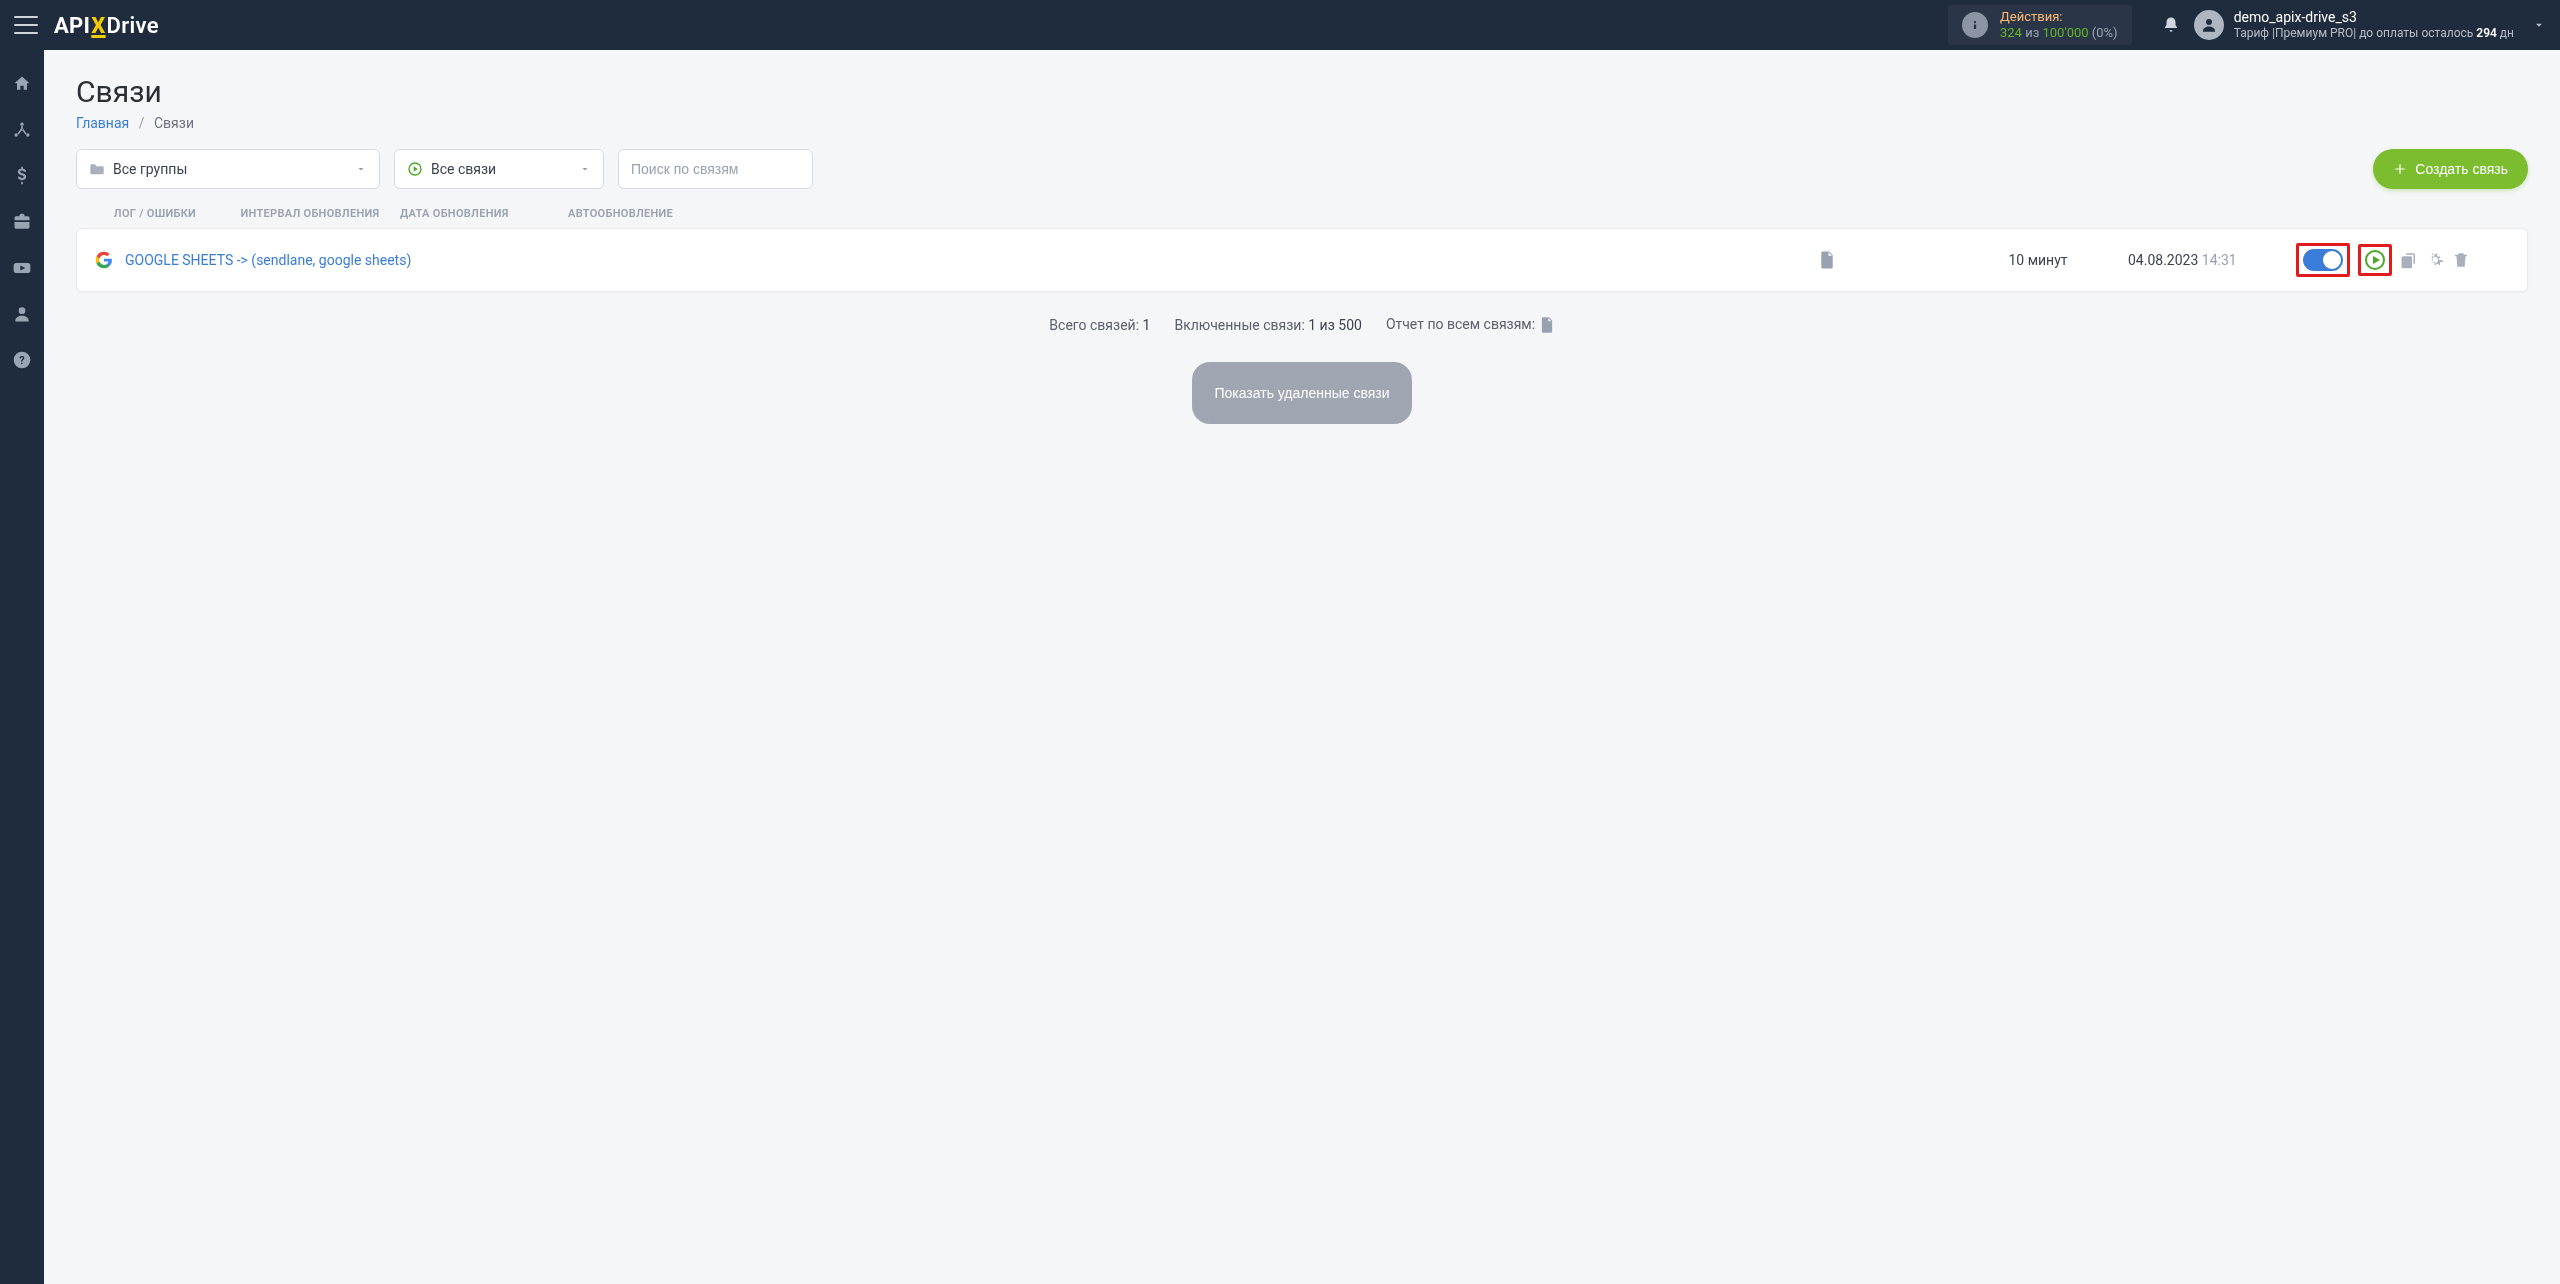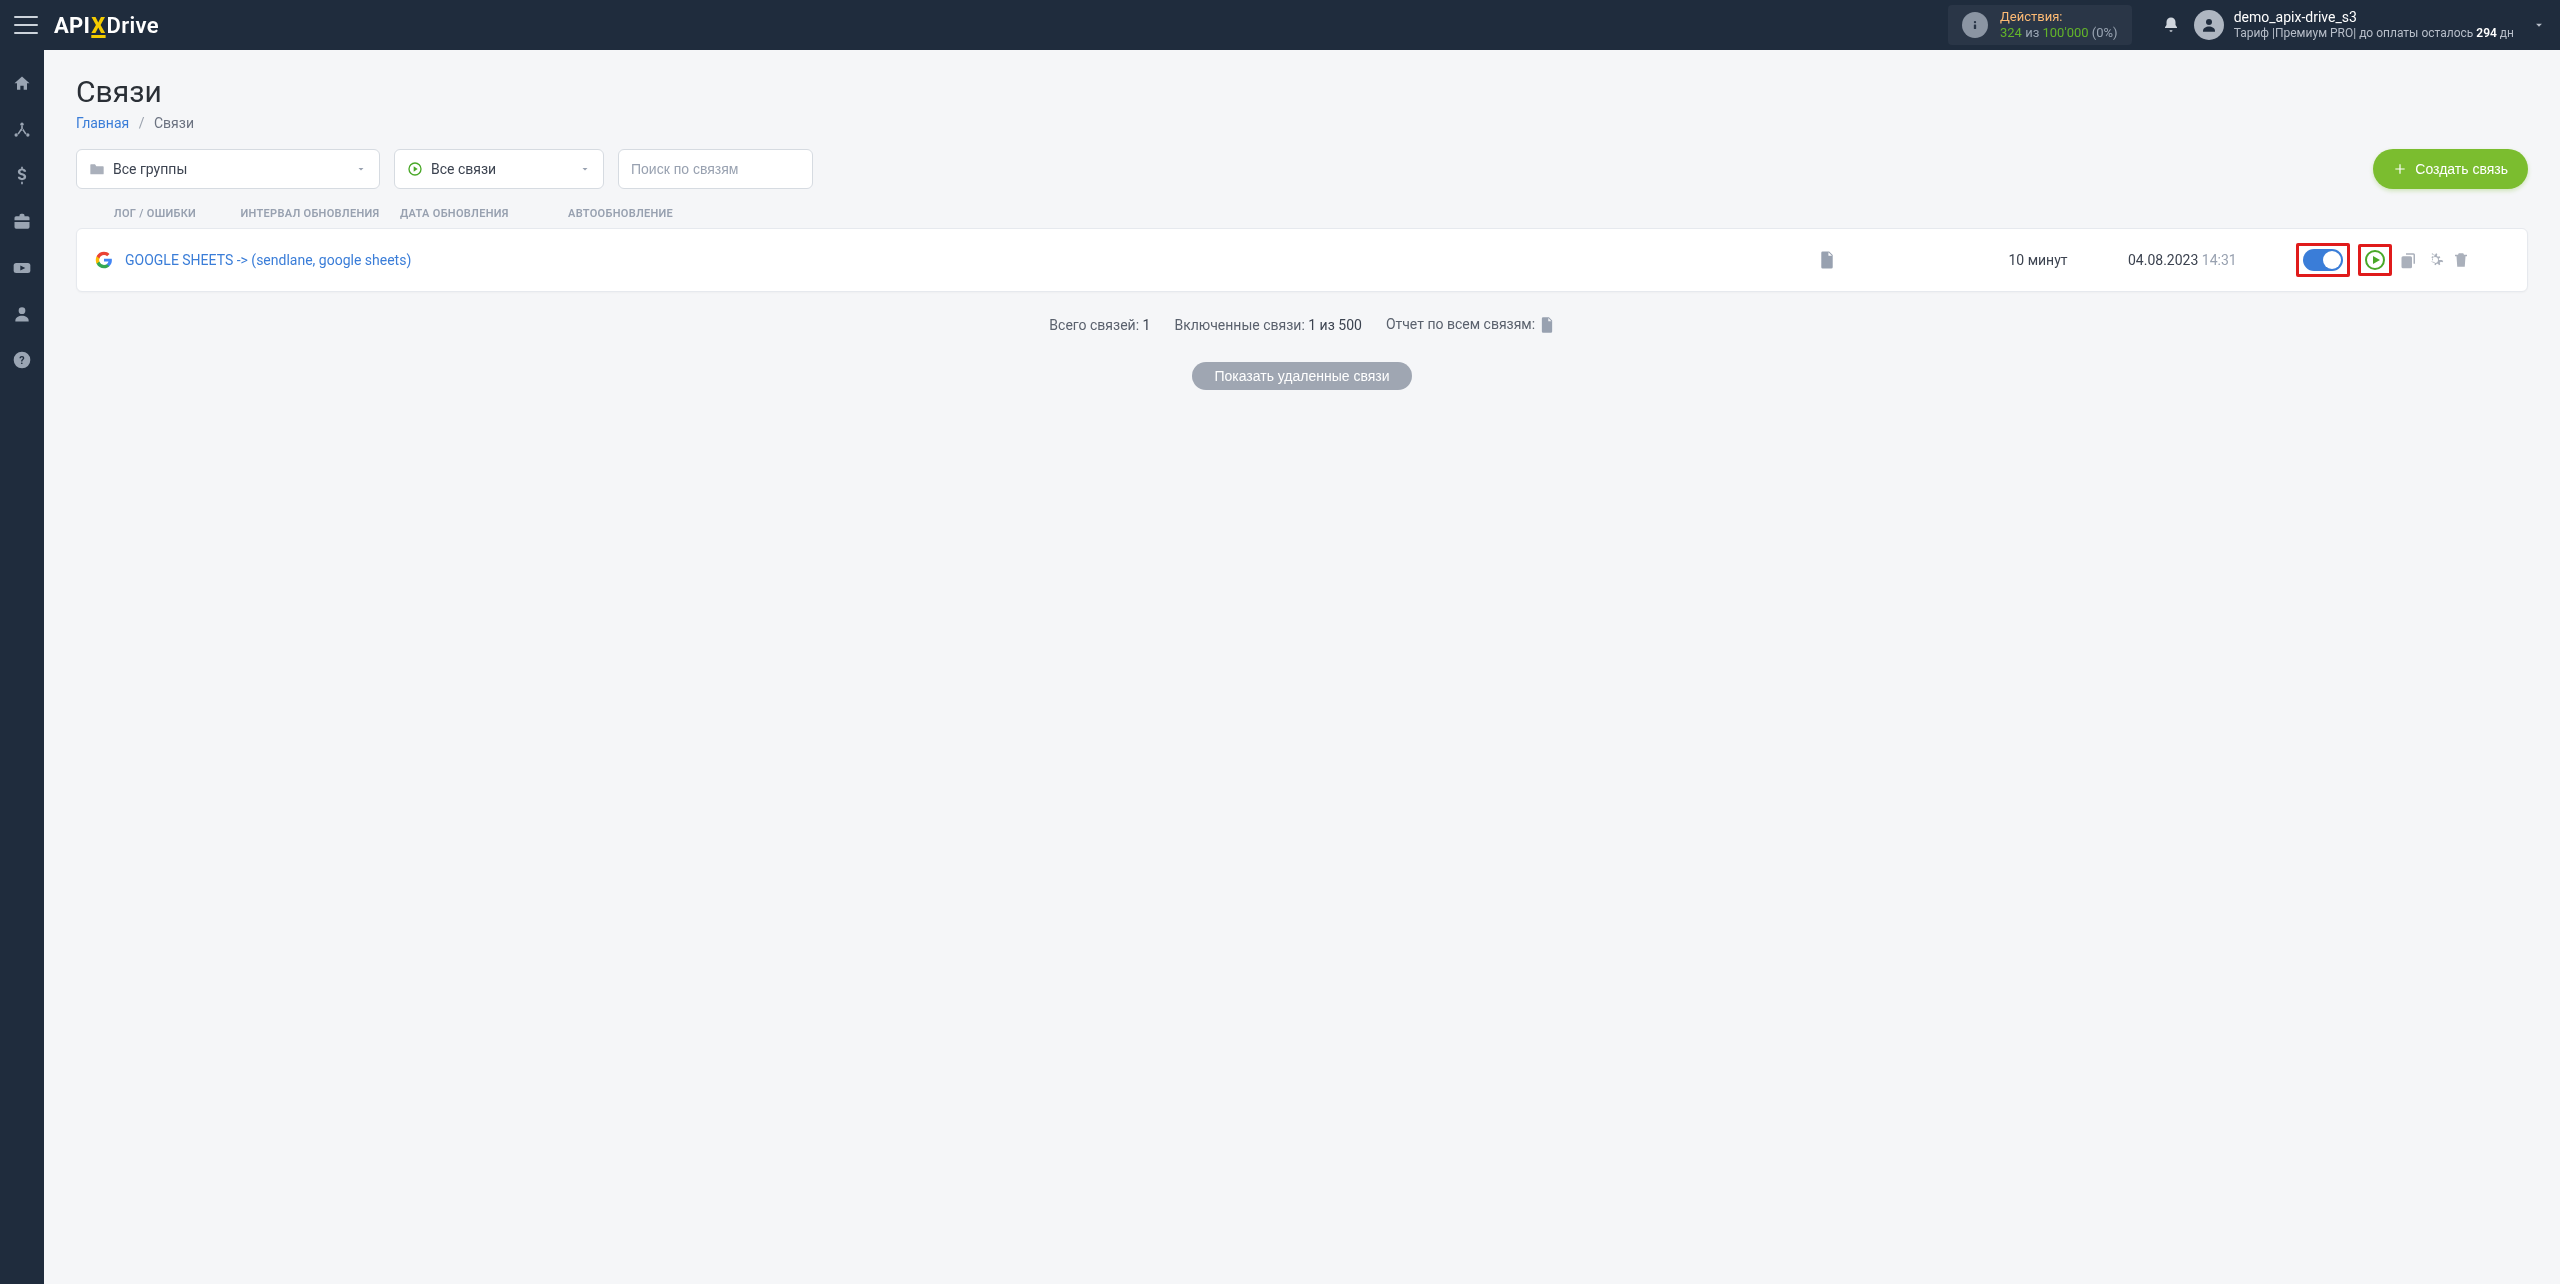--- a/index.html
+++ b/index.html
@@ -83,21 +83,21 @@
 .toggle .knob { position: absolute; right: 2px; top: 2px; width: 18px; height: 18px; background: #fff; border-radius: 50%; }
 .play-btn { width: 20px; height: 20px; border: 2px solid #49a827; border-radius: 50%; display: inline-flex; align-items: center; justify-content: center; cursor: pointer; }
 .play-btn .tri { width: 0; height: 0; border-left: 7px solid #49a827; border-top: 4px solid transparent; border-bottom: 4px solid transparent; margin-left: 2px; }
 .icon-btn { color: #aab0bb; cursor: pointer; display: inline-flex; }
 
 
 .summary { display: flex; justify-content: center; align-items: center; gap: 24px; margin-top: 24px; font-size: 14px; color: #3c4350; }
 .summary .label { color: #5a616d; }
 .summary .doc { color: #98a1b0; cursor: pointer; display: inline-flex; vertical-align: middle; }
 
-.show-deleted { display: block; margin: 28px auto 0; background: #9fa6b2; color: #fff; border: none; border-radius: 18px; padding: 6px 22px; font-size: 14px; cursor: pointer; }
+.show-deleted { display: block; margin: 28px auto 0; background: #9fa6b2; color: #fff; border: none; border-radius: 18px; padding: 23px 22px; font-size: 14px; cursor: pointer; }
 
 
 svg { display: block; }
 .folder-icon { width: 16px; height: 14px; fill: #aab0bb; }
 .playcircle { width: 16px; height: 16px; }
 </style>
 </head>
 <body>
 
 <div class="header">

